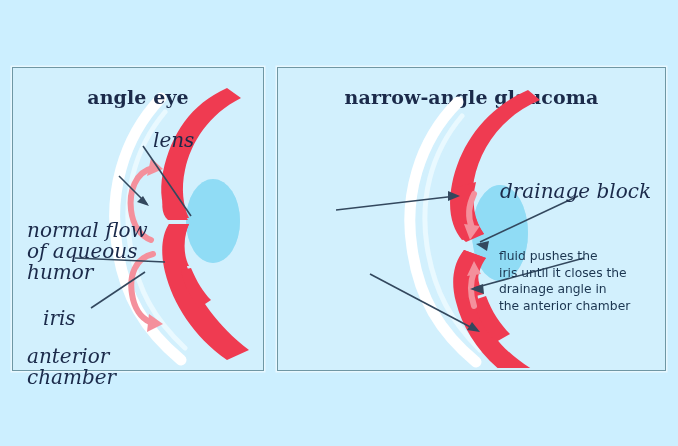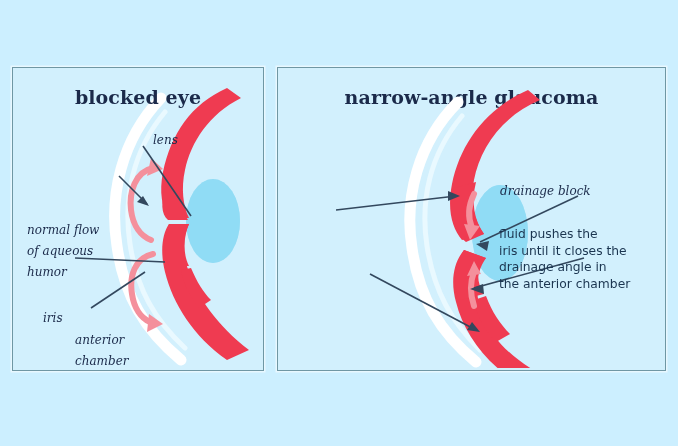--- a/index.html
+++ b/index.html
@@ -59,44 +59,45 @@
   #title-glaucoma {
     top: 18px;
     font-size: 19px;
   }
 
   .label {
     position: absolute;
     font-family: "DejaVu Serif", serif;
     font-style: italic;
     color: #1b2a4a;
-    font-size: 12px;
+    font-size: 20px;
     line-height: 21px;
     white-space: pre-line;
   }
 
   .caption {
     position: absolute;
     font-family: "DejaVu Sans", sans-serif;
     font-style: normal;
     color: #1b3550;
     font-size: 12.3px;
     line-height: 16.5px;
     white-space: pre-line;
+    margin-top: 22px;
   }
 
   svg { display: block; }
 </style>
 </head>
 <body>
 
 <div id="diagram">
 
   <div class="panel" id="panel-normal">
-    <div class="panel-title" id="title-normal">blocked eye</div>
+    <div class="panel-title" id="title-normal">angle eye</div>
 
     <svg width="250" height="300" viewBox="0 0 250 300">
 
       <path d="M 148 30 C 108 72, 96 128, 104 178 C 111 228, 132 262, 168 292" fill="none" stroke="#ffffff" stroke-width="11" stroke-linecap="round"></path>
 
       <path d="M 152 44 C 120 82, 110 130, 117 176 C 124 222, 142 252, 172 280" fill="none" stroke="#e9f9ff" stroke-width="5" stroke-linecap="round"></path>
 
       <ellipse cx="200" cy="153" rx="27" ry="42" fill="#7fd5f2"></ellipse>
       <ellipse cx="200" cy="153" rx="27" ry="42" fill="#a6e4f8" opacity="0.45"></ellipse>
 
@@ -129,21 +130,21 @@
     </svg>
 
     <div class="label" style="left:14px; top:152px;">normal flow
 of aqueous
 humor</div>
 
     <div class="label" style="left:140px; top:62px;">lens</div>
 
     <div class="label" style="left:30px; top:240px;">iris</div>
 
-    <div class="label" style="left:14px; top:262px;margin-left:48px;">anterior
+    <div class="label" style="left:14px; top:278px;">anterior
 chamber</div>
   </div>
 
   <div class="panel" id="panel-glaucoma">
     <div class="panel-title" id="title-glaucoma">narrow-angle glaucoma</div>
 
     <svg width="389" height="300" viewBox="0 0 389 300" style="position:absolute; left:0; top:0;">
 
       <path d="M 180 34 C 140 74, 126 130, 134 180 C 141 230, 162 264, 198 294" fill="none" stroke="#ffffff" stroke-width="11" stroke-linecap="round"></path>
       <path d="M 184 48 C 152 86, 142 132, 149 178 C 156 224, 174 254, 202 282" fill="none" stroke="#e9f9ff" stroke-width="5" stroke-linecap="round"></path>

